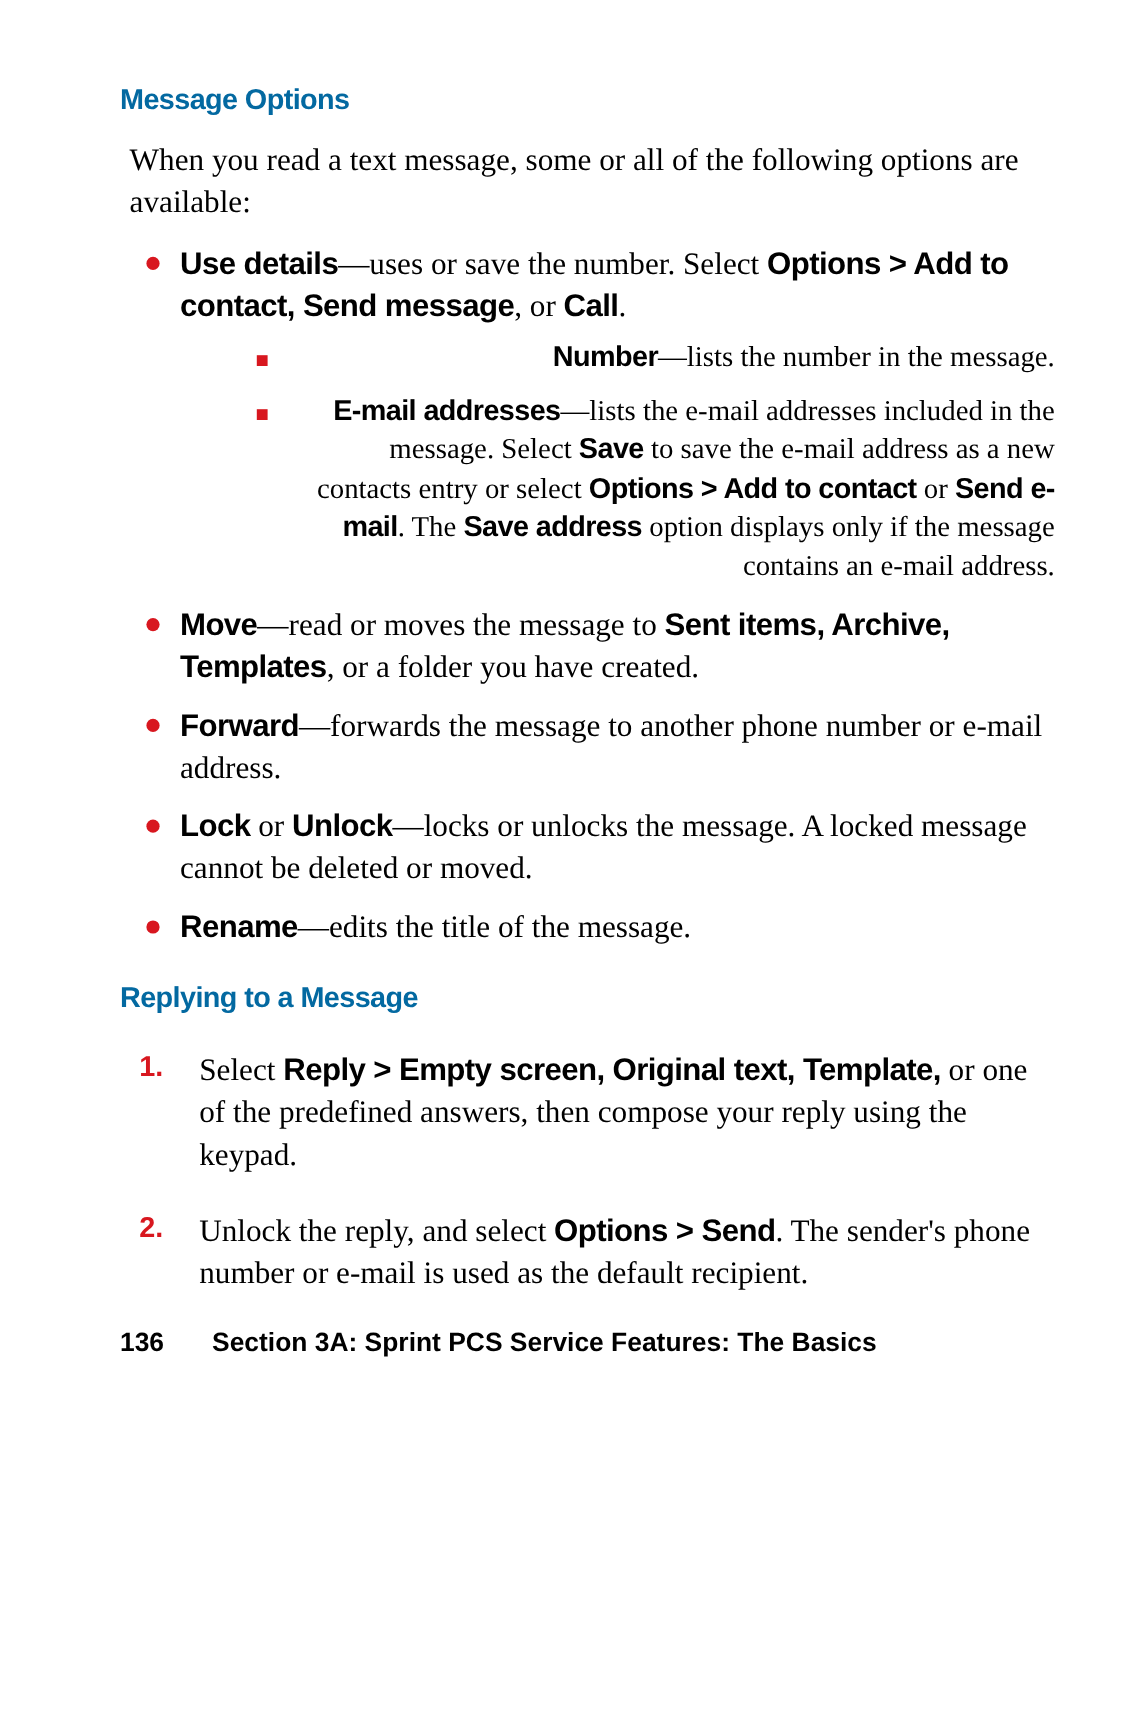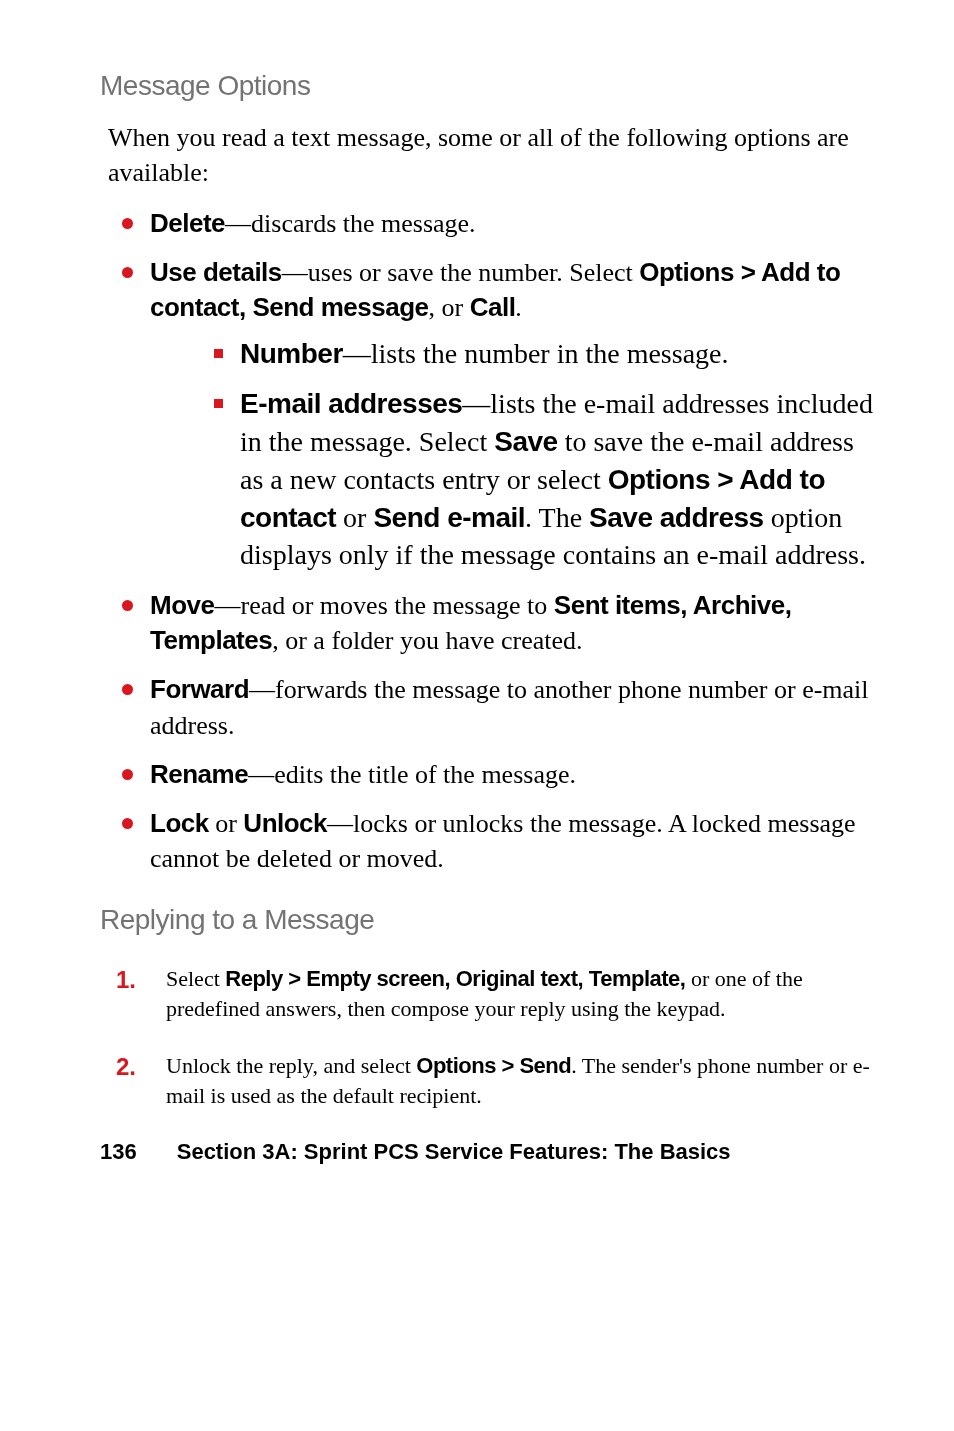--- a/index.html
+++ b/index.html
@@ -9,23 +9,23 @@
     background: #fff;
   }
   body {
     font-family: Georgia, 'Times New Roman', serif;
     color: #000;
     padding: 70px 75px 40px 100px;
     box-sizing: border-box;
   }
   .heading {
     font-family: Arial, Helvetica, sans-serif;
-    font-weight: normal;
-    color: #737373;
-    font-size: 28px;
+    font-weight: bold;
+    color: #0369a1;
+    font-size: 24px;
     margin: 0 0 18px 0;
     letter-spacing: -0.5px;
   }
   .heading.second {
     margin-top: 28px;
   }
   .intro {
     font-size: 26px;
     line-height: 1.35;
     margin: 0 0 16px 8px;
@@ -53,23 +53,24 @@
     border-radius: 50%;
   }
   ul.inner {
     list-style: none;
     padding: 0;
     margin: 10px 0 0 60px;
   }
   ul.inner > li {
     position: relative;
     padding-left: 30px;
-    font-size: 28px;
+    font-size: 24px;
     line-height: 1.35;
     margin-bottom: 12px;
+    text-align: right;
   }
   ul.inner > li::before {
     content: "";
     position: absolute;
     left: 4px;
     top: 14px;
     width: 9px;
     height: 9px;
     background: #d8171f;
   }
@@ -81,21 +82,21 @@
   ol.steps {
     list-style: none;
     counter-reset: step;
     padding: 0;
     margin: 0 0 0 10px;
   }
   ol.steps > li {
     position: relative;
     counter-increment: step;
     padding-left: 56px;
-    font-size: 22px;
+    font-size: 26px;
     line-height: 1.35;
     margin-bottom: 18px;
     margin-top: 28px;
   }
   ol.steps > li::before {
     content: counter(step) ".";
     position: absolute;
     left: 6px;
     top: 0;
     font-family: Arial, Helvetica, sans-serif;
@@ -117,44 +118,41 @@
 </style>
 </head>
 <body>
 
 <h2 class="heading">Message Options</h2>
 
 <p class="intro">When you read a text message, some or all of the following options are available:</p>
 
 <ul class="outer">
   <li>
-    <span class="b">Delete</span><span>—discards the message.</span>
-  </li>
-  <li>
     <span class="b">Use details</span><span>—uses or save the number. Select </span><span class="b">Options &gt; Add to contact, Send message</span><span>, or </span><span class="b">Call</span><span>.</span>
     <ul class="inner">
       <li>
         <span class="b">Number</span><span>—lists the number in the message.</span>
       </li>
       <li>
         <span class="b">E-mail addresses</span><span>—lists the e-mail addresses included in the message. Select </span><span class="b">Save</span><span> to save the e-mail address as a new contacts entry or select </span><span class="b">Options &gt; Add to contact</span><span> or </span><span class="b">Send e-mail</span><span>. The </span><span class="b">Save address</span><span> option displays only if the message contains an e-mail address.</span>
       </li>
     </ul>
   </li>
   <li>
     <span class="b">Move</span><span>—read or moves the message to </span><span class="b">Sent items, Archive, Templates</span><span>, or a folder you have created.</span>
   </li>
   <li>
     <span class="b">Forward</span><span>—forwards the message to another phone number or e-mail address.</span>
   </li>
   <li>
-    <span class="b">Rename</span><span>—edits the title of the message.</span>
+    <span class="b">Lock</span><span> or </span><span class="b">Unlock</span><span>—locks or unlocks the message. A locked message cannot be deleted or moved.</span>
   </li>
   <li>
-    <span class="b">Lock</span><span> or </span><span class="b">Unlock</span><span>—locks or unlocks the message. A locked message cannot be deleted or moved.</span>
+    <span class="b">Rename</span><span>—edits the title of the message.</span>
   </li>
 </ul>
 
 <h2 class="heading second">Replying to a Message</h2>
 
 <ol class="steps">
   <li>
     <span>Select </span><span class="b">Reply &gt; Empty screen, Original text, Template,</span><span> or one of the predefined answers, then compose your reply using the keypad.</span>
   </li>
   <li>

